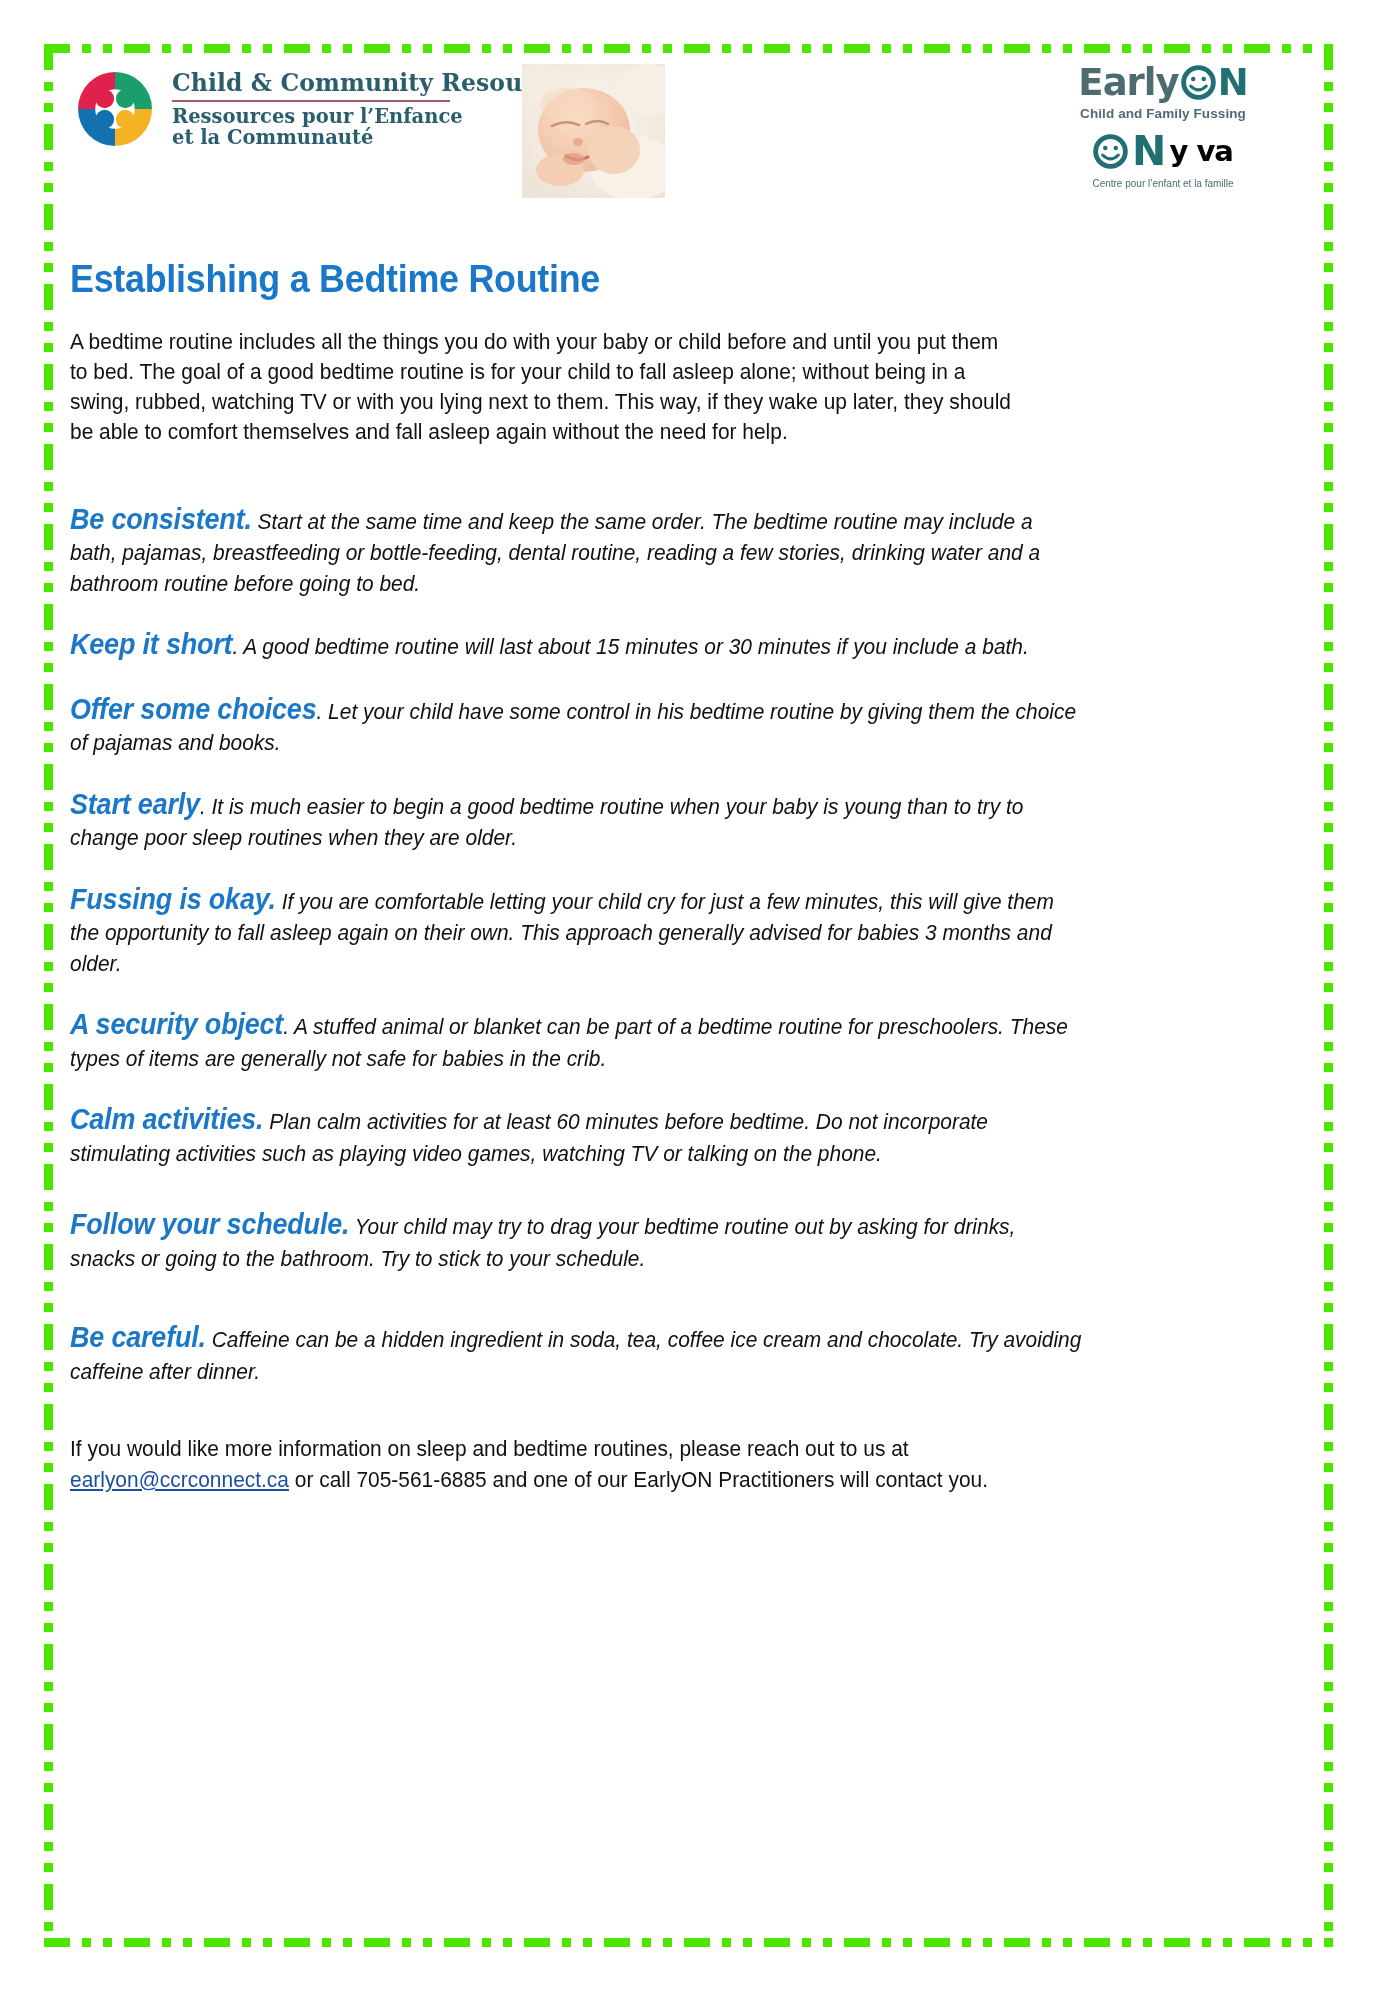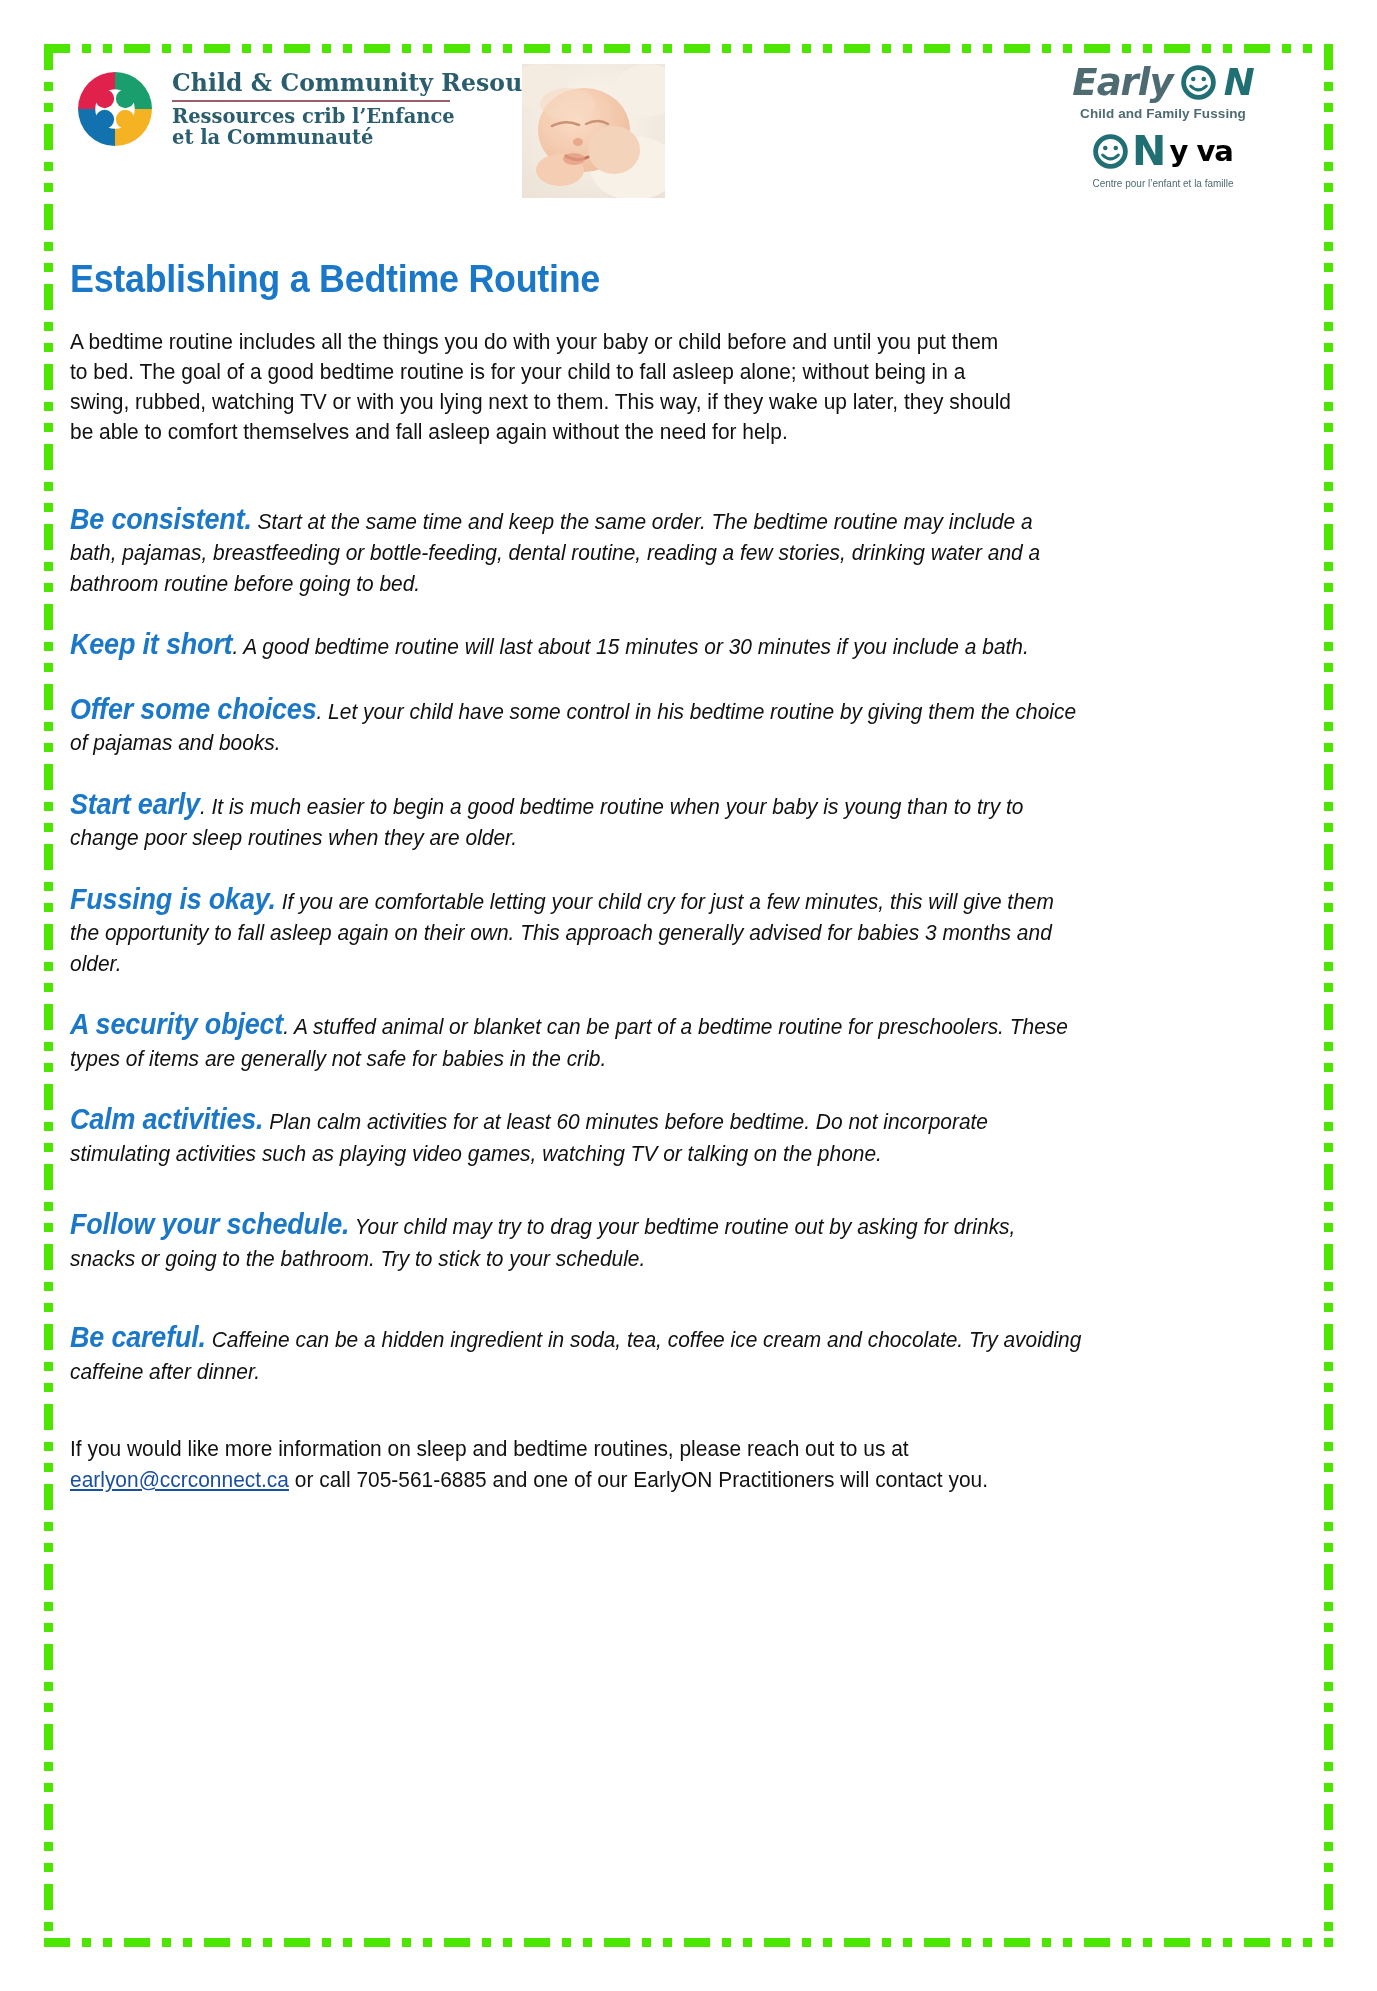--- a/index.html
+++ b/index.html
@@ -129,23 +129,22 @@
     position: absolute;
     right: 4px;
     top: 2px;
     width: 300px;
     text-align: center;
   }
   .eo-row {
     display: flex;
     align-items: center;
     justify-content: center;
-    gap: 8px;
+    gap: 2px;
     height: 44px;
-    font-style: italic;
   }
   .eo-word {
     font-family: "DejaVu Sans", sans-serif;
     font-weight: bold;
     font-size: 37px;
     color: #4e6b72;
     letter-spacing: -1px;
     line-height: 1;
   }
   .eo-on {
@@ -283,21 +282,21 @@
           <path d="M7 50 A43 43 0 0 0 50 93 L50 73 A23 23 0 0 1 27 50 Z" fill="#1272b0"></path>
           <path d="M50 93 A43 43 0 0 0 93 50 L73 50 A23 23 0 0 1 50 73 Z" fill="#f5b323"></path>
           <circle cx="38" cy="38" r="11" fill="#e0214b"></circle>
           <circle cx="62" cy="38" r="11" fill="#1a9e6e"></circle>
           <circle cx="38" cy="62" r="11" fill="#1272b0"></circle>
           <circle cx="62" cy="62" r="11" fill="#f5b323"></circle>
         </svg>
         <div class="ccr-words">
           <div class="ccr-en">Child &amp; Community Resources</div>
           <div class="ccr-rule"></div>
-          <div class="ccr-fr">Ressources crib l’Enfance</div>
+          <div class="ccr-fr">Ressources pour l’Enfance</div>
           <div class="ccr-fr">et la Communauté</div>
         </div>
       </div>
 
       <div class="baby-photo">
         <svg viewBox="0 0 143 134">
           <defs>
             <radialGradient id="blanket" cx="50%" cy="40%" r="75%">
               <stop offset="0%" stop-color="#fbf6ef"></stop>
               <stop offset="100%" stop-color="#ece2d6"></stop>

